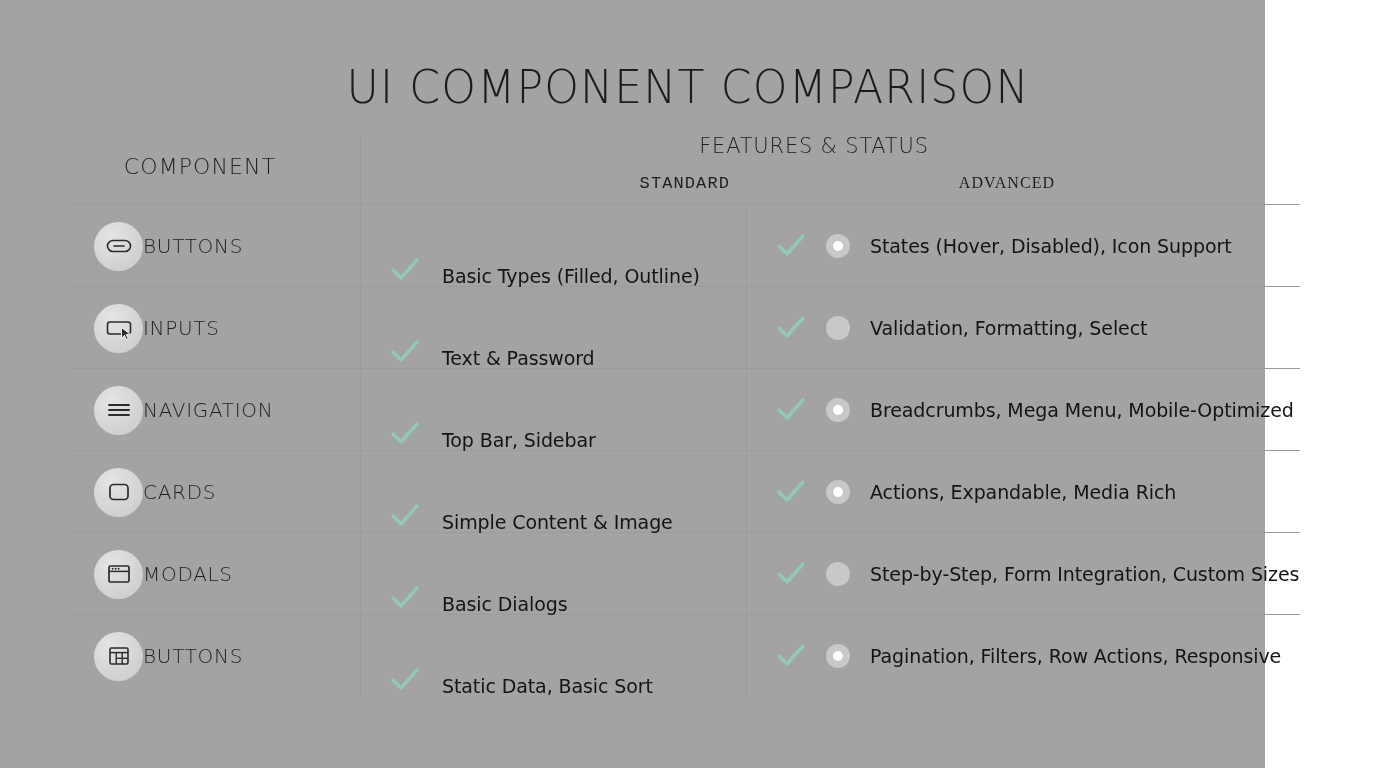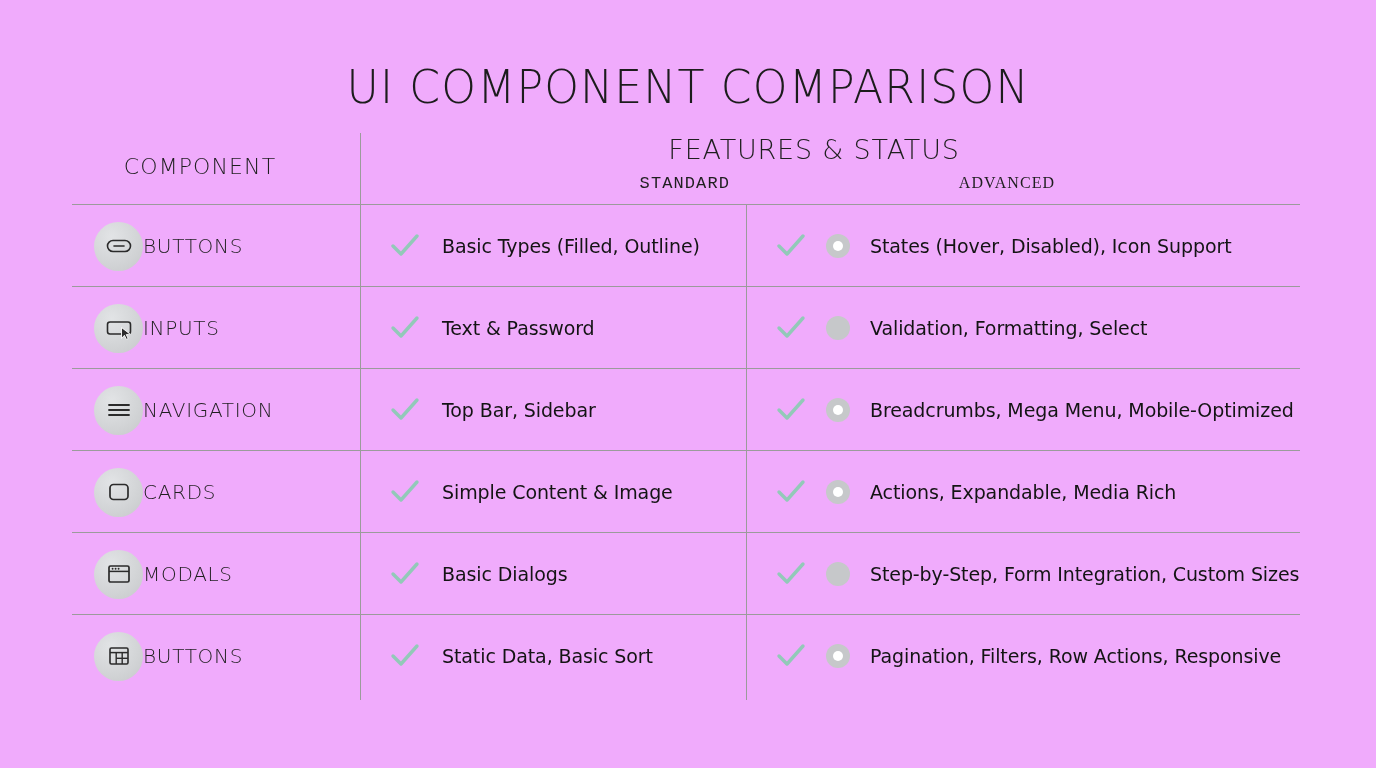--- a/index.html
+++ b/index.html
@@ -7,23 +7,23 @@
   html, body {
     width: 1376px;
     height: 768px;
     background: #ffffff;
     font-family: "Liberation Sans", sans-serif;
     overflow: hidden;
   }
 
   #page {
     position: relative;
-    width: 1376px;
+    width: 1265px;
     height: 768px;
-    background: #f0abfc;
+    background: #a3a3a3;
   }
 
   
   .page-title {
     position: absolute;
     left: 0;
     top: 60px;
     width: 1376px;
     text-align: center;
     font-size: 46px;
@@ -54,21 +54,21 @@
     letter-spacing: 1.1px;
     color: #1f1f1f;
     font-family: "DejaVu Sans", sans-serif;
   }
   .hdr-group {
     position: absolute;
     left: 288px;
     top: 6px;
     width: 940px;
     text-align: center;
-    font-size: 27px;
+    font-size: 21px;
     font-weight: 300;
     letter-spacing: 0.8px;
     color: #1f1f1f;
     font-family: "DejaVu Sans", sans-serif;
   }
   .hdr-standard {
     position: absolute;
     left: 288px;
     top: 46px;
     width: 386px;
@@ -122,21 +122,21 @@
     width: 288px;
     height: 100%;
     display: flex;
     align-items: center;
     padding-left: 22px;
   }
   .cell-standard {
     width: 386px;
     height: 100%;
     display: flex;
-    align-items: center;
+    align-items: flex-end;
     padding-left: 28px;
   }
   .cell-advanced {
     width: 554px;
     height: 100%;
     display: flex;
     align-items: center;
     padding-left: 28px;
   }
 

